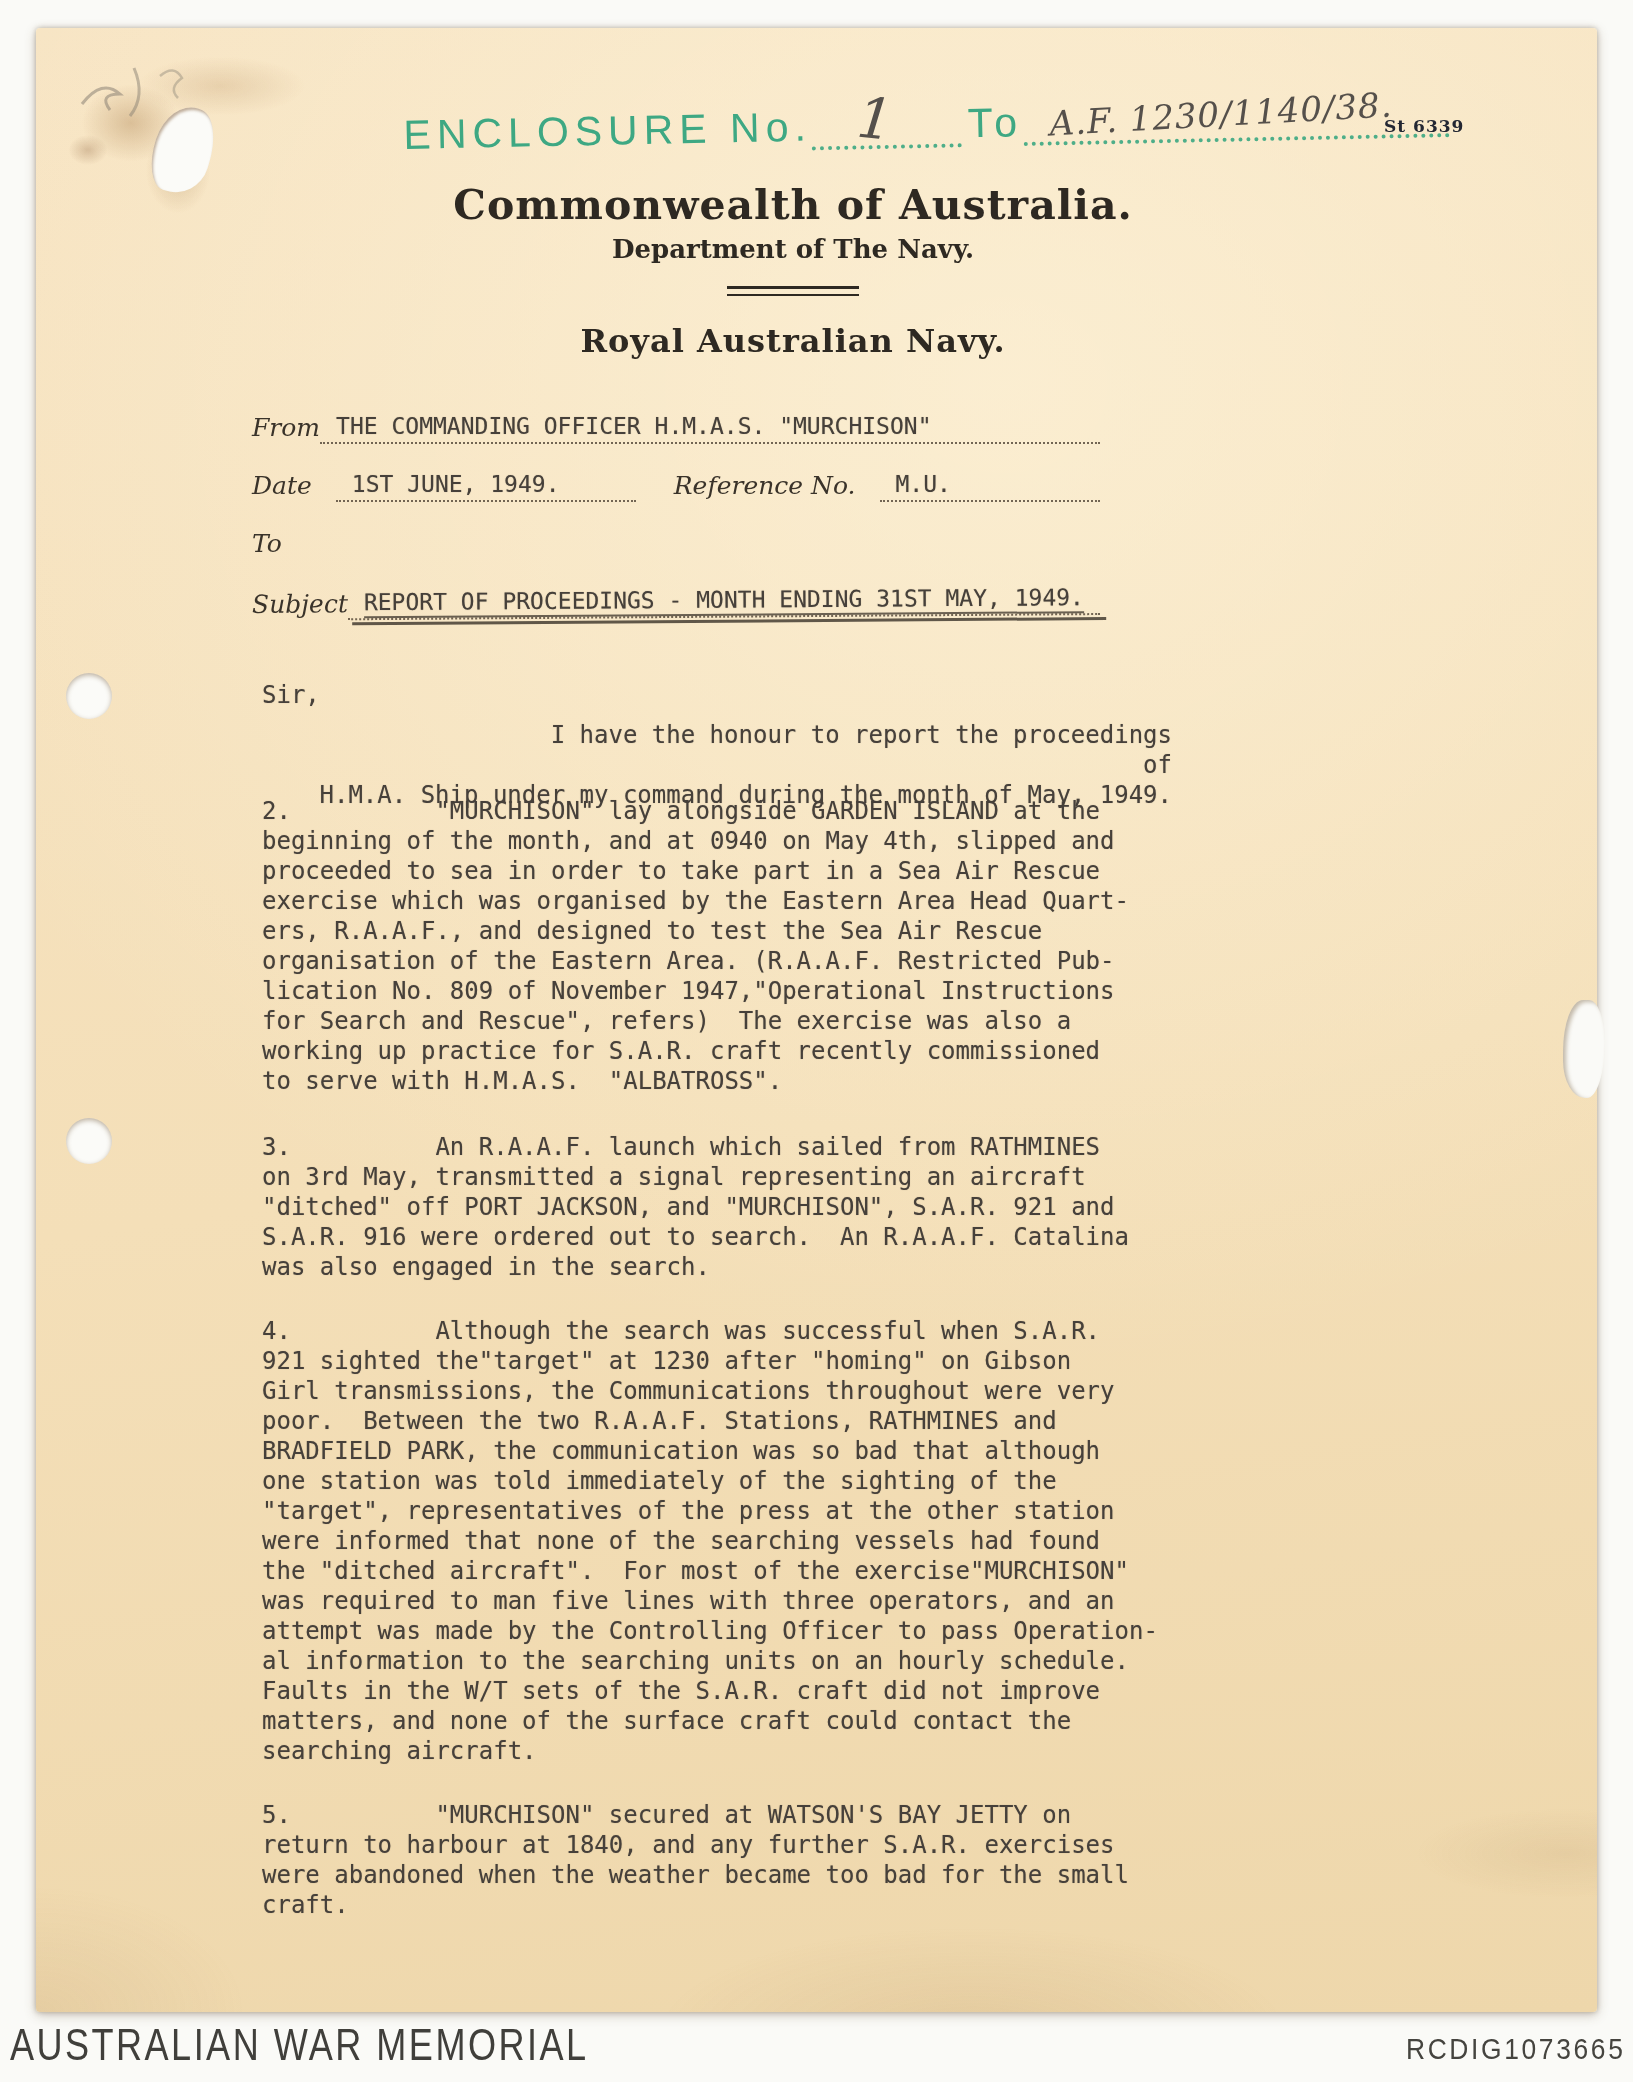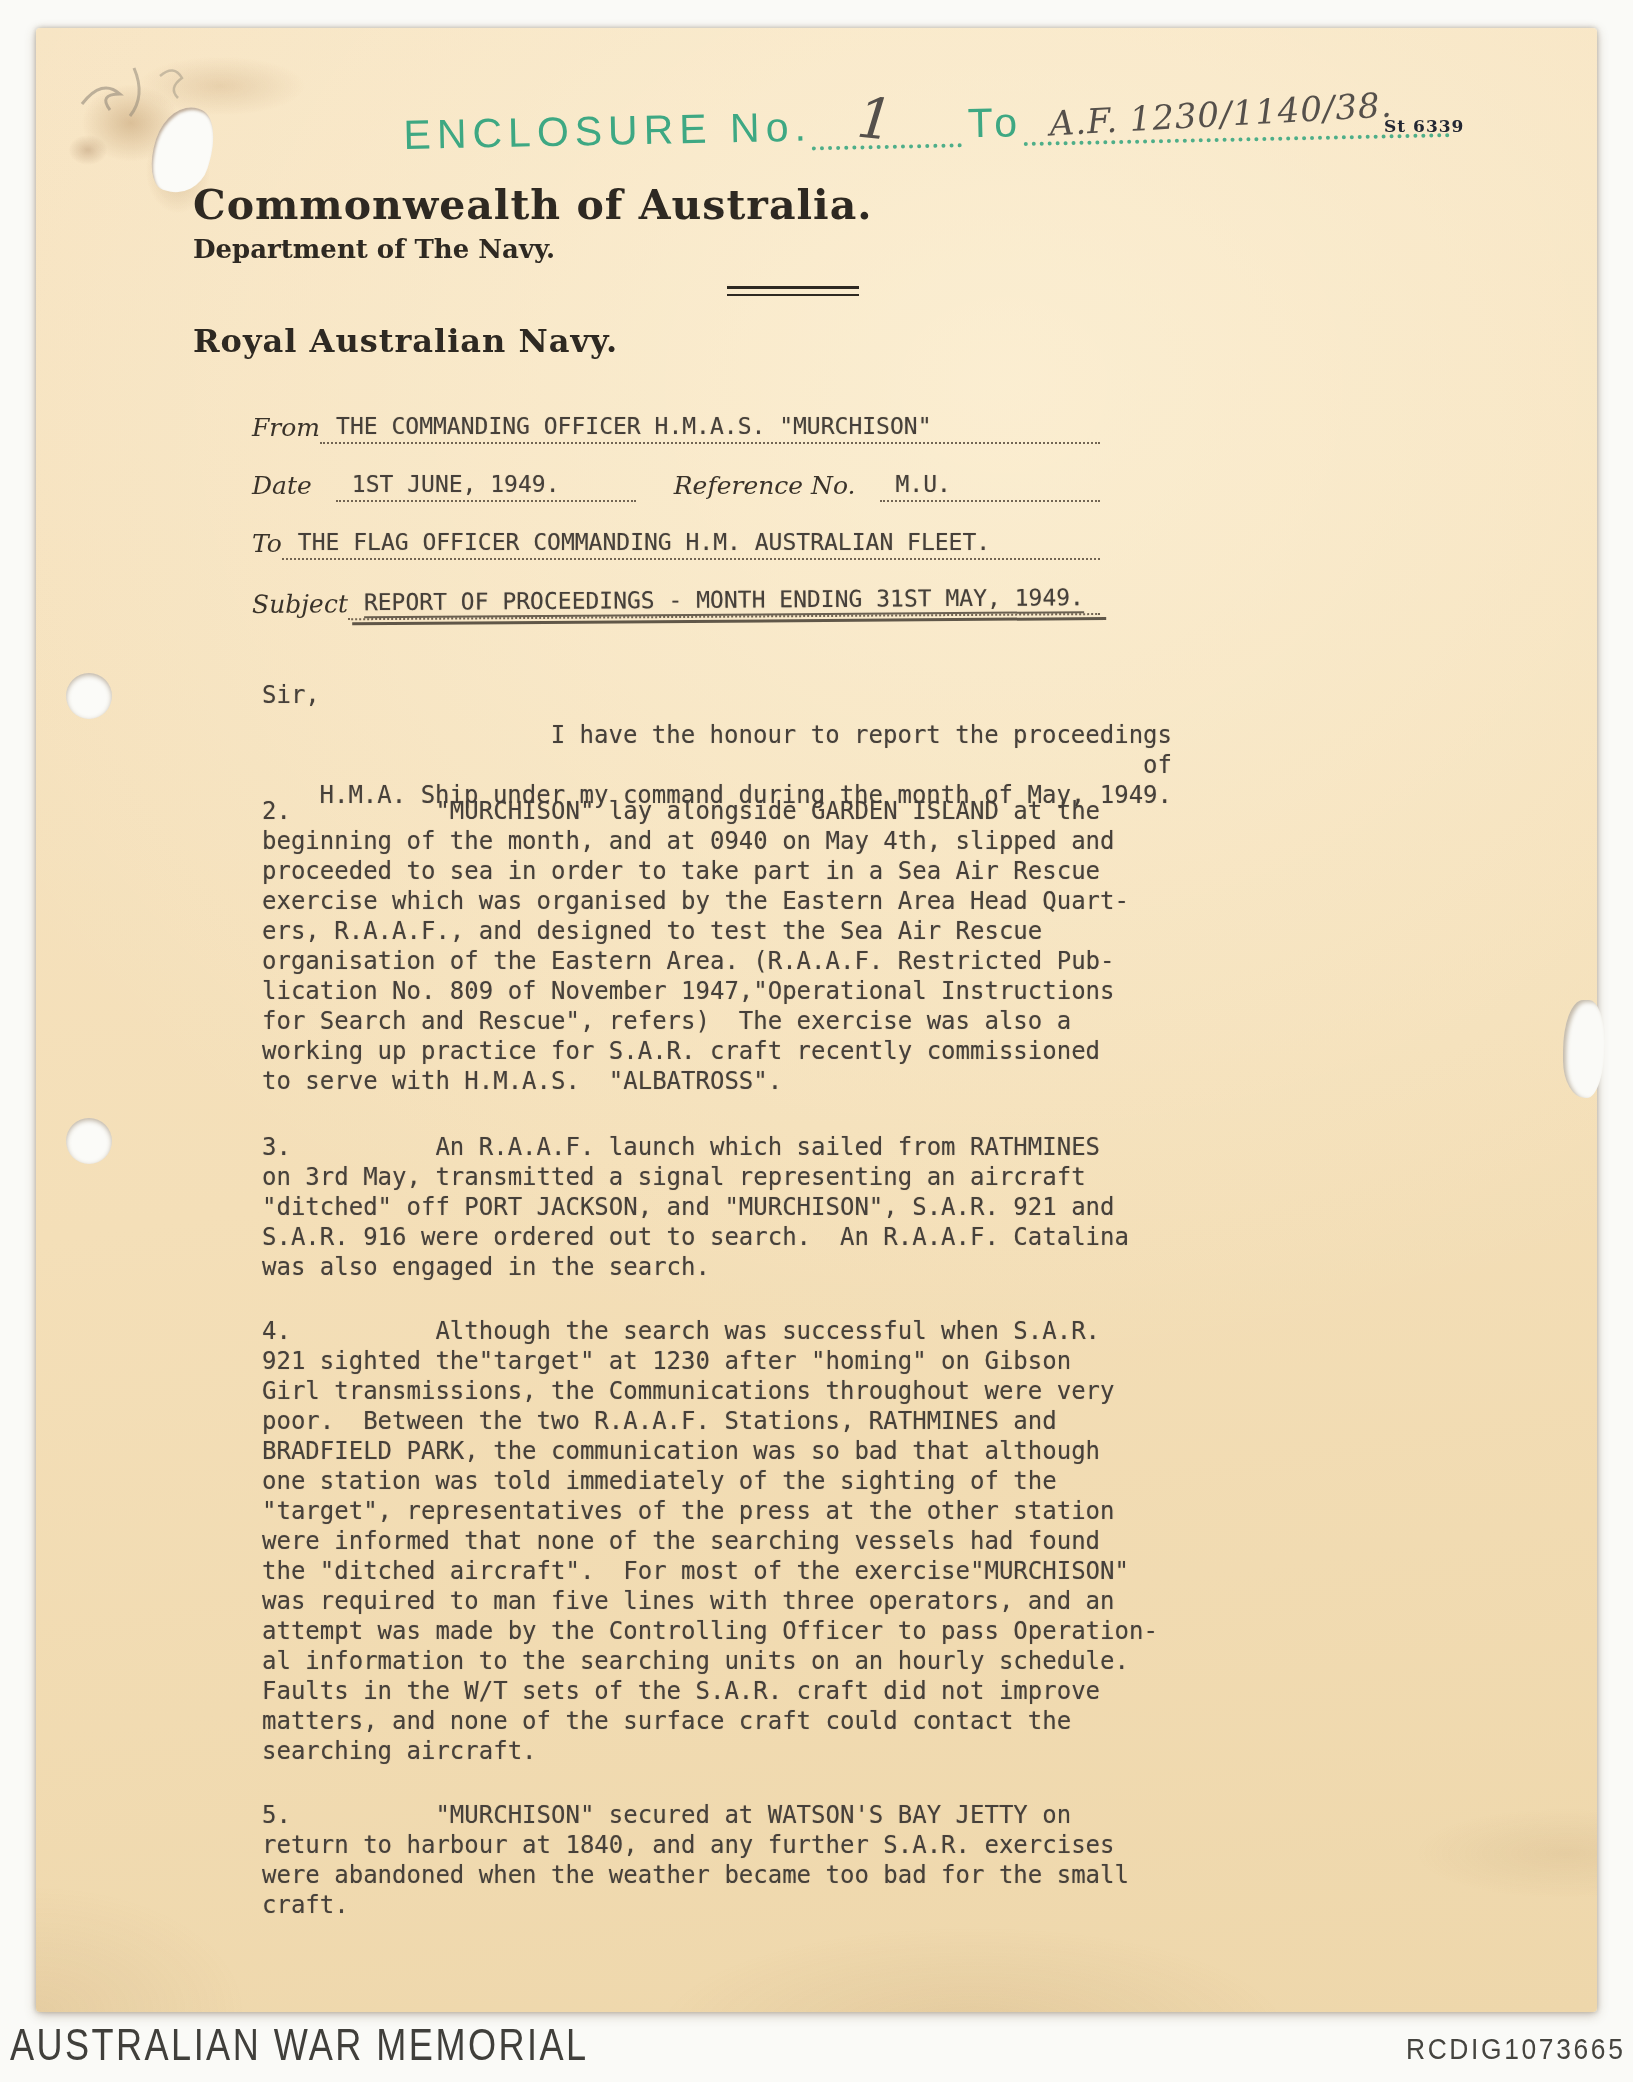--- a/index.html
+++ b/index.html
@@ -68,21 +68,21 @@
   .hand.num  { position:absolute; left:46px; bottom:-6px; font-size:56px; transform:rotate(7deg); }
   .hand.file { position:absolute; left:26px; bottom:4px;  font-size:34px; transform:rotate(-2deg); white-space:nowrap; }
   .form-code {
     position:absolute; left:1348px; top:88px;
     font-family:"DejaVu Serif", serif; font-weight:bold;
     font-size:17px; letter-spacing:1px; color:#232733;
   }
 
   
   .letterhead { position:absolute; left:157px; top:0; width:1200px; height:370px;
-    text-align:left; color:#2e2922; font-family:"DejaVu Serif", serif; font-weight:bold; }
+    text-align:center; color:#2e2922; font-family:"DejaVu Serif", serif; font-weight:bold; }
   .lh1 { position:absolute; top:153px; width:100%; font-size:41px; letter-spacing:1px; }
   .lh2 { position:absolute; top:206px; width:100%; font-size:26px; }
   .rule { position:absolute; top:258px; left:50%; margin-left:-66px; width:132px; height:10px;
     border-top:3px solid #2e2922; border-bottom:2px solid #2e2922; }
   .lh3 { position:absolute; top:294px; width:100%; font-size:32px; letter-spacing:1px; }
 
   
   .frm {
     position:absolute; left:216px; width:848px; height:46px;
     display:flex; align-items:flex-end;
@@ -189,23 +189,20 @@
         <span class="tw">1ST JUNE, 1949.</span>
       </span>
       <span class="lbl mid">Reference No.</span>
       <span class="val-line">
         <span class="tw">M.U.</span>
       </span>
     </div>
 
     <div class="frm row-to">
       <span class="lbl">To</span>
-      <span class="val-line">
-        <span class="tw">THE FLAG OFFICER COMMANDING H.M.  AUSTRALIAN FLEET.</span>
-      </span>
     </div>
 
     <div class="frm row-subject">
       <span class="lbl">Subject</span>
       <span class="val-line">
         <span class="tw">REPORT OF PROCEEDINGS - MONTH ENDING 31ST MAY, 1949.</span>
       </span>
     </div>
 
     <div class="salutation">Sir,</div>

